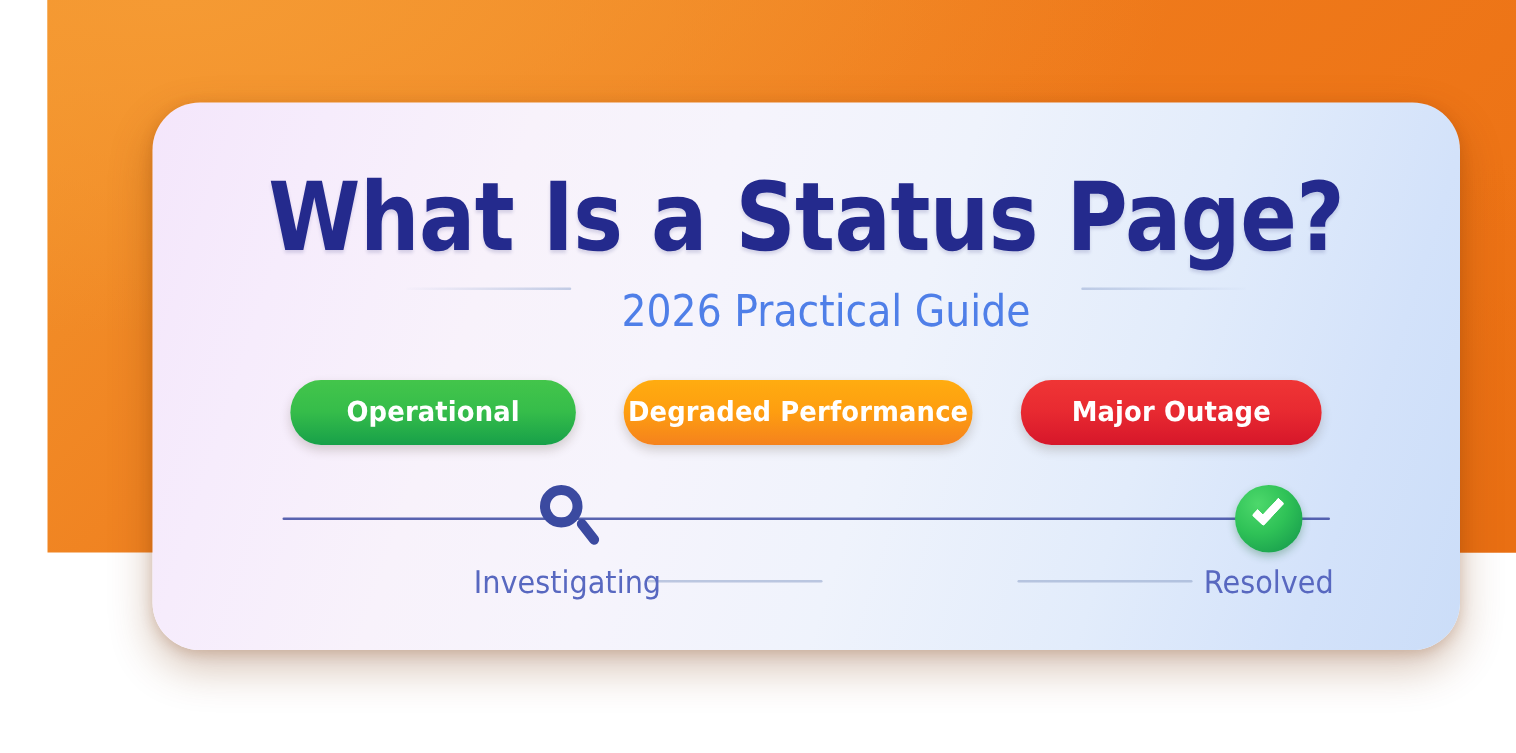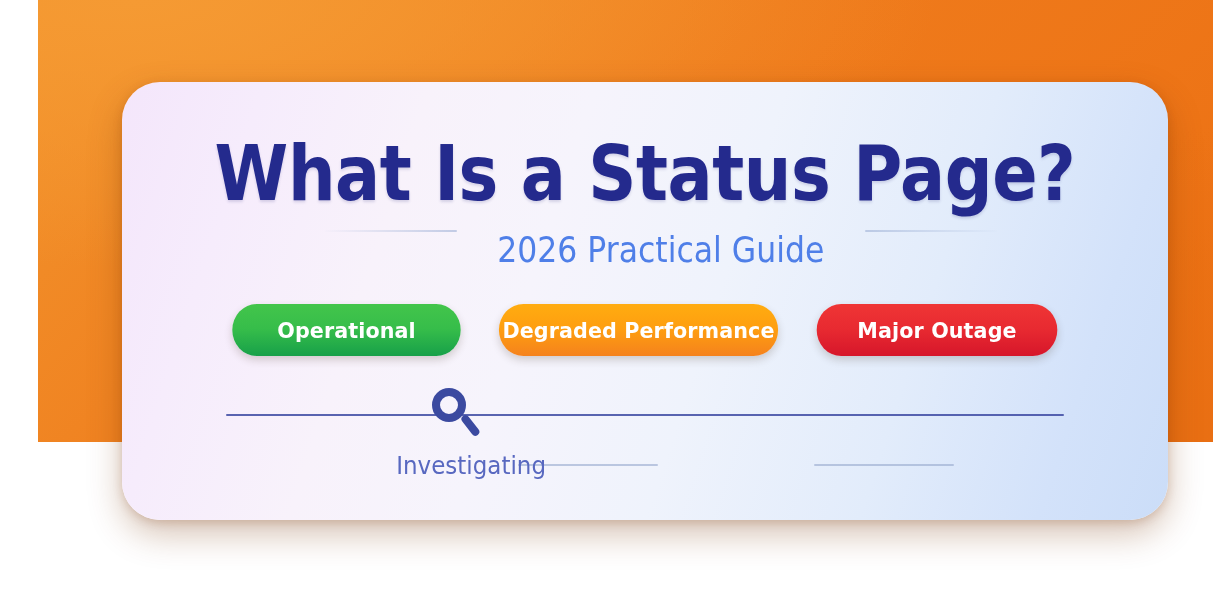--- a/index.html
+++ b/index.html
@@ -162,21 +162,21 @@
     top: 0;
     width: 838px;
     height: 110px;
   }
   .tl-step {
     position: absolute;
     width: 200px;
     margin-left: -100px;
     text-align: center;
   }
-  .tl-step.s1 { left: 228px; text-align: right; }
+  .tl-step.s1 { left: 228px; }
   .tl-step.s2 { left: 502px; }
   .tl-step.s3 { left: 789px; }
 
   .tl-icon {
     height: 66px;
     display: flex;
     align-items: center;
     justify-content: center;
     position: relative;
   }
@@ -313,18 +313,26 @@
           <div class="tl-icon">
             <div class="icon-magnifier">
               <div class="ring"></div>
               <div class="handle"></div>
             </div>
           </div>
           <div class="tl-label">Investigating</div>
         </div>
 
 
+        <div class="tl-step s3">
+          <div class="tl-icon">
+            <div class="icon-check">
+              <div class="tick"></div>
+            </div>
+          </div>
+          <div class="tl-label">Resolved</div>
+        </div>
 
       </div>
     </div>
 
   </div>
 </div>
 
 </body></html>

